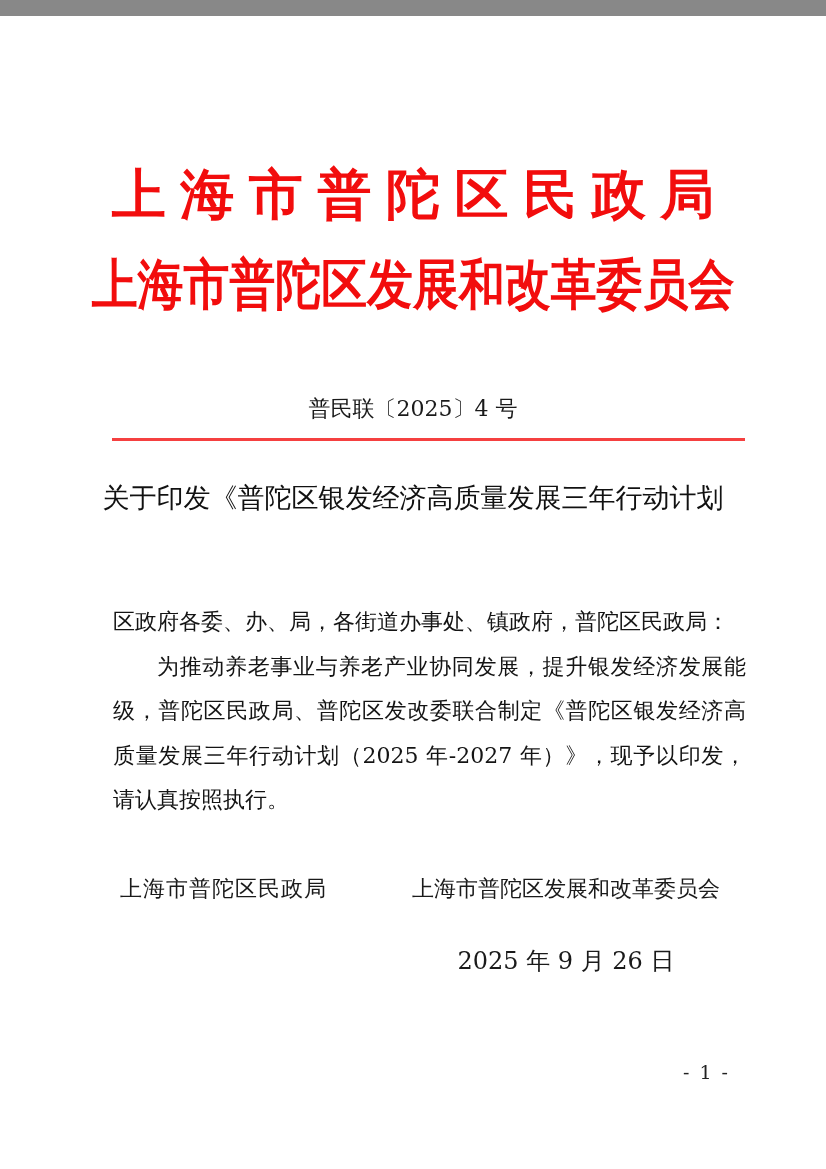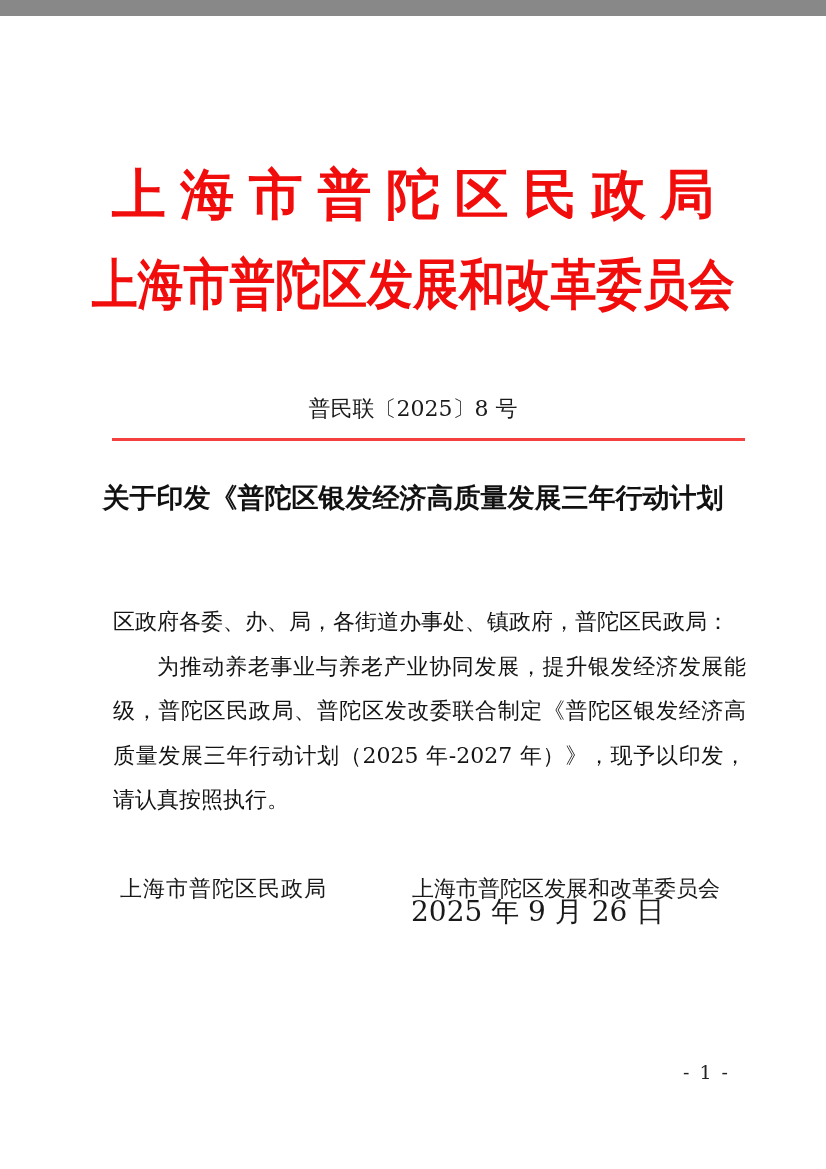--- a/index.html
+++ b/index.html
@@ -64,21 +64,21 @@
     top: 422px; left: 112px;
     width: 633px; height: 3px;
     background: var(--rule-red);
   }
   
   .notice-title {
     position: absolute;
     top: 461px; left: 50px; right: 50px;
     text-align: center;
     font-family: "DejaVu Sans", "Liberation Sans", sans-serif;
-    font-weight: bold;
+    font-weight: normal;
     font-size: 27px;
     line-height: 41px;
     color: #111;
   }
   
   .body-block {
     position: absolute;
     top: 584px; left: 113px;
     width: 633px;
     font-size: 22px;
@@ -98,24 +98,24 @@
   .sig-right {
     position: absolute;
     top: 858px; left: 411px;
     width: 310px;
     text-align: center;
     font-size: 22px;
     white-space: nowrap;
   }
   .sig-date {
     position: absolute;
-    top: 877px; left: 411px;
+    top: 929px; left: 411px;
     width: 310px;
-    text-align: left;
-    font-size: 28px;
+    text-align: center;
+    font-size: 24px;
     white-space: nowrap;
   }
   
   .page-number {
     position: absolute;
     top: 1045px; right: 96px;
     font-size: 19px;
     letter-spacing: 2px;
     color: #222;
     white-space: nowrap;
@@ -125,21 +125,21 @@
 <body>
 
 <div class="page">
 
   <div class="header-line1">上海市普陀区民政局</div>
 
   <div class="header-line2">
     <span>上海市普陀区发展和改革委员会</span>
   </div>
 
-  <div class="doc-number">普民联〔2025〕8 号</div>
+  <div class="doc-number">普民联〔2025〕4 号</div>
 
   <div class="red-rule"></div>
 
   <div class="notice-title">
     <div>关于印发《普陀区银发经济高质量发展三年行动计划</div>
   </div>
 
   <div class="body-block">
     <div class="salutation">区政府各委、办、局，各街道办事处、镇政府，普陀区民政局：</div>
     <div class="para-indent">为推动养老事业与养老产业协同发展，提升银发经济发展能级，普陀区民政局、普陀区发改委联合制定《普陀区银发经济高质量发展三年行动计划（2025 年-2027 年）》，现予以印发，请认真按照执行。</div>

